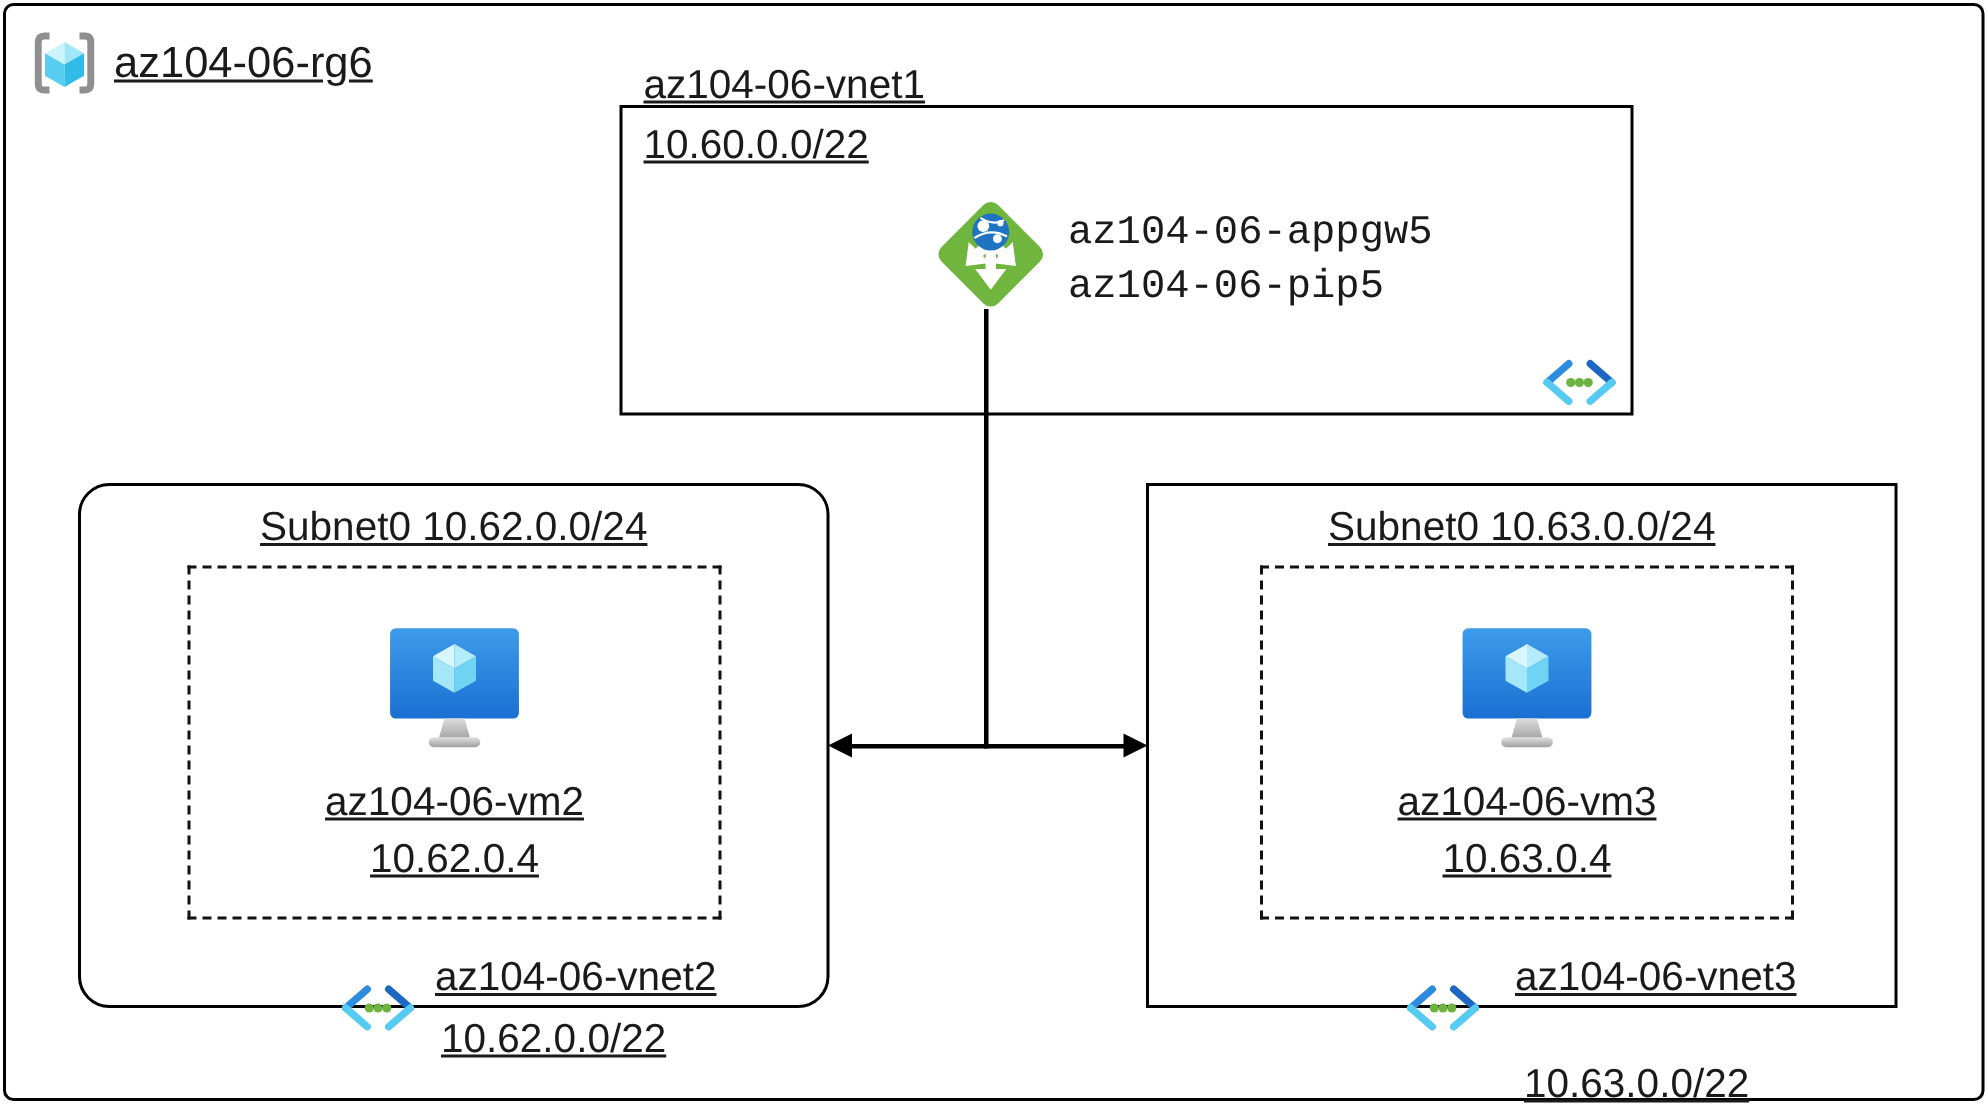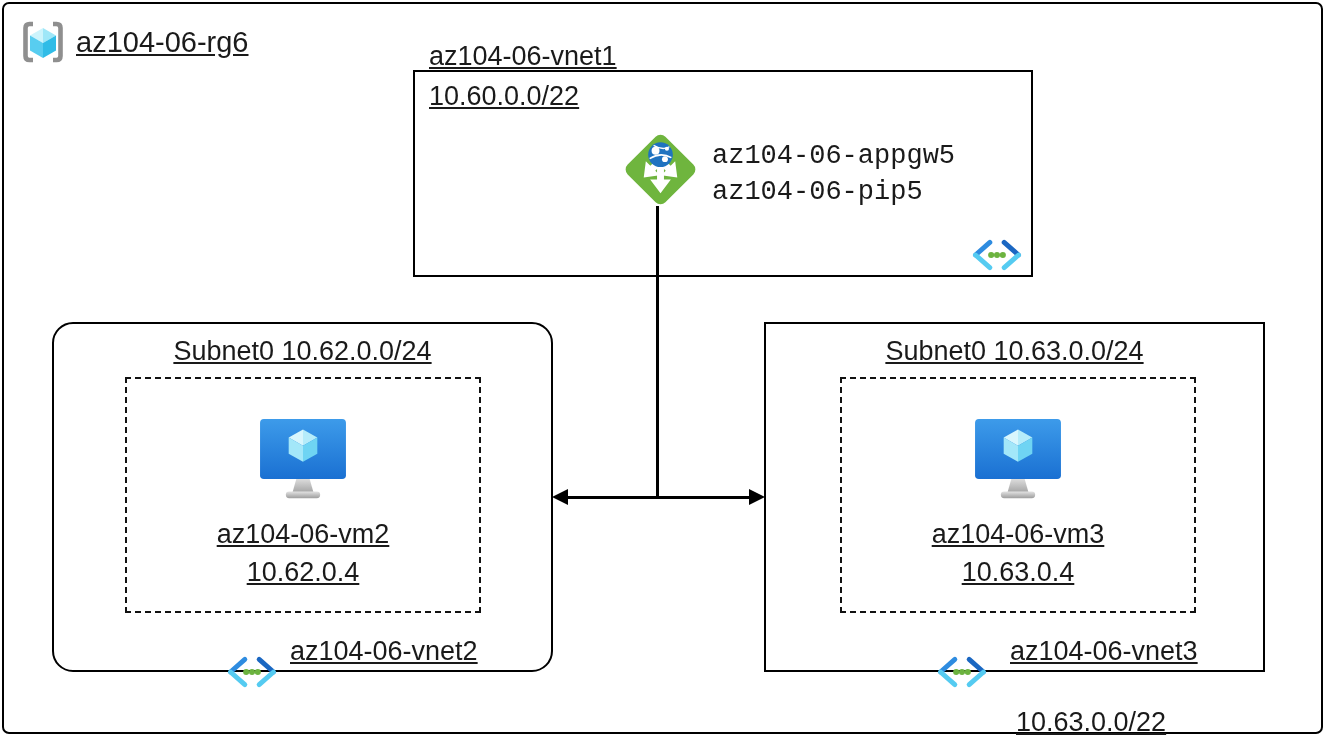--- a/index.html
+++ b/index.html
@@ -120,21 +120,21 @@
 
 <div class="canvas">
 
   <div class="outer-frame"></div>
 
   <svg class="rg-icon">
       <use href="#sym-rg"></use>
     </svg>
   <div class="label rg-label" style="left:76px; top:19px;">az104-06-rg6</div>
 
-  <div class="box" style="left:413px; top:70px; width:620px; height:207px;">
+  <div class="box" style="left:413px; top:70px; width:676px; height:207px;">
     <div class="label" style="left:14px; top:-32px;">az104-06-vnet1</div>
     <div class="label" style="left:14px; top:8px;">10.60.0.0/22</div>
     <svg class="appgw-icon">
         <use href="#sym-appgw"></use>
       </svg>
     <div class="gw-labels">
       <div>az104-06-appgw5</div>
       <div>az104-06-pip5</div>
     </div>
     <svg class="vnet-icon" style="position:absolute; right:8px; bottom:3px;">
@@ -153,20 +153,21 @@
       <svg style="position:absolute; left:50%; top:38px; transform:translateX(-50%); width:92px; height:84px;">
           <use href="#sym-vm"></use>
         </svg>
       <div class="label center-text" style="left:0; right:0; top:139px;">az104-06-vm2</div>
       <div class="label center-text" style="left:0; right:0; top:177px;">10.62.0.4</div>
     </div>
     <svg class="vnet-icon" style="position:absolute; left:172px; top:331px;">
         <use href="#sym-vnet"></use>
       </svg>
     <div class="label" style="left:236px; top:311px;">az104-06-vnet2</div>
+    <div class="label" style="left:240px; top:352px;">10.62.0.0/22</div>
   </div>
 
   <div class="box" style="left:764px; top:322px; width:501px; height:350px;">
     <div class="label center-text" style="left:0; right:0; top:11px;">Subnet0 10.63.0.0/24</div>
     <div class="dashed-box" style="left:74px; top:53px; width:356px; height:236px;">
       <svg style="position:absolute; left:50%; top:38px; transform:translateX(-50%); width:92px; height:84px;">
           <use href="#sym-vm"></use>
         </svg>
       <div class="label center-text" style="left:0; right:0; top:139px;">az104-06-vm3</div>
       <div class="label center-text" style="left:0; right:0; top:177px;">10.63.0.4</div>

